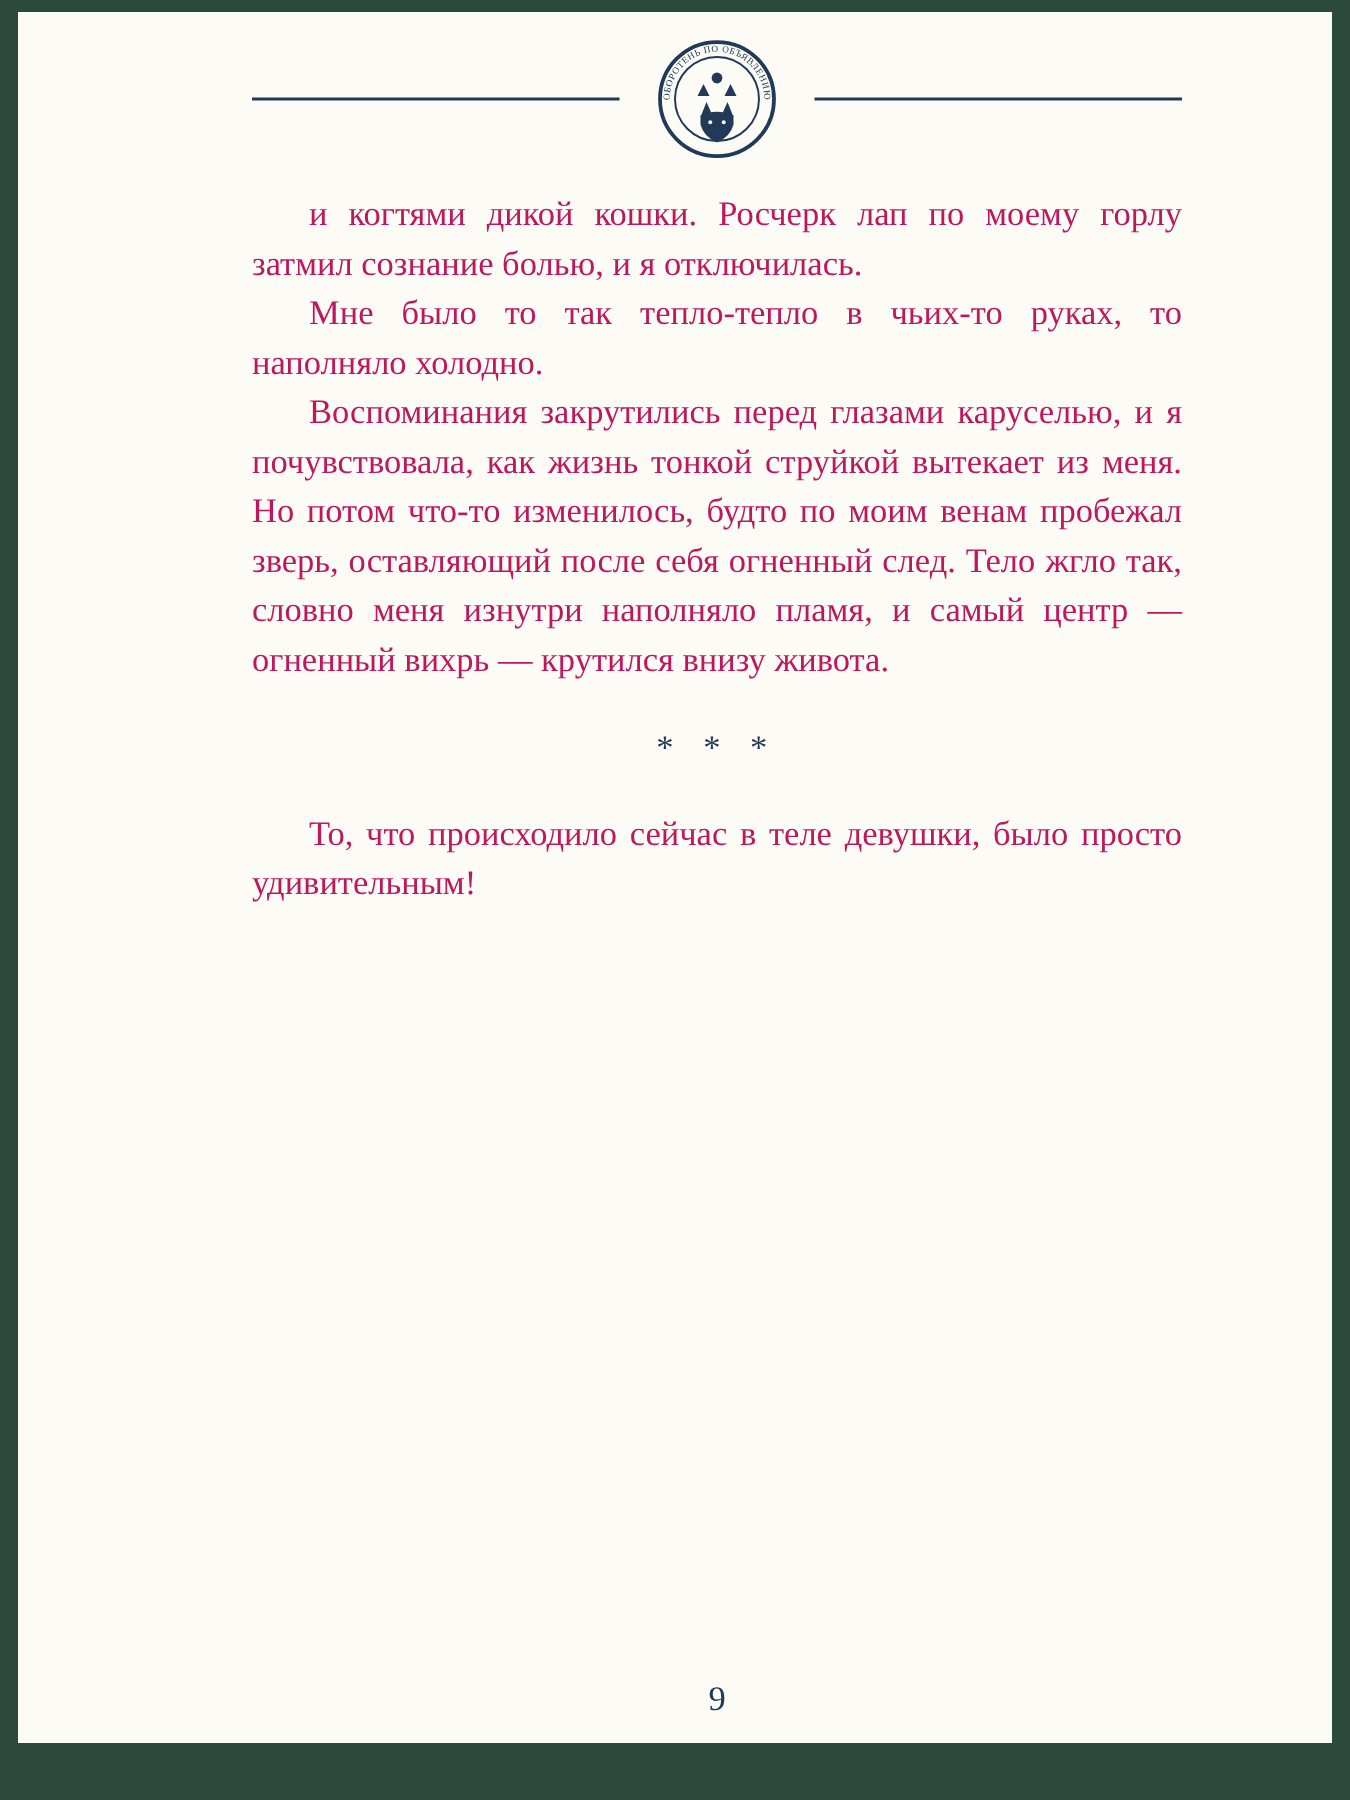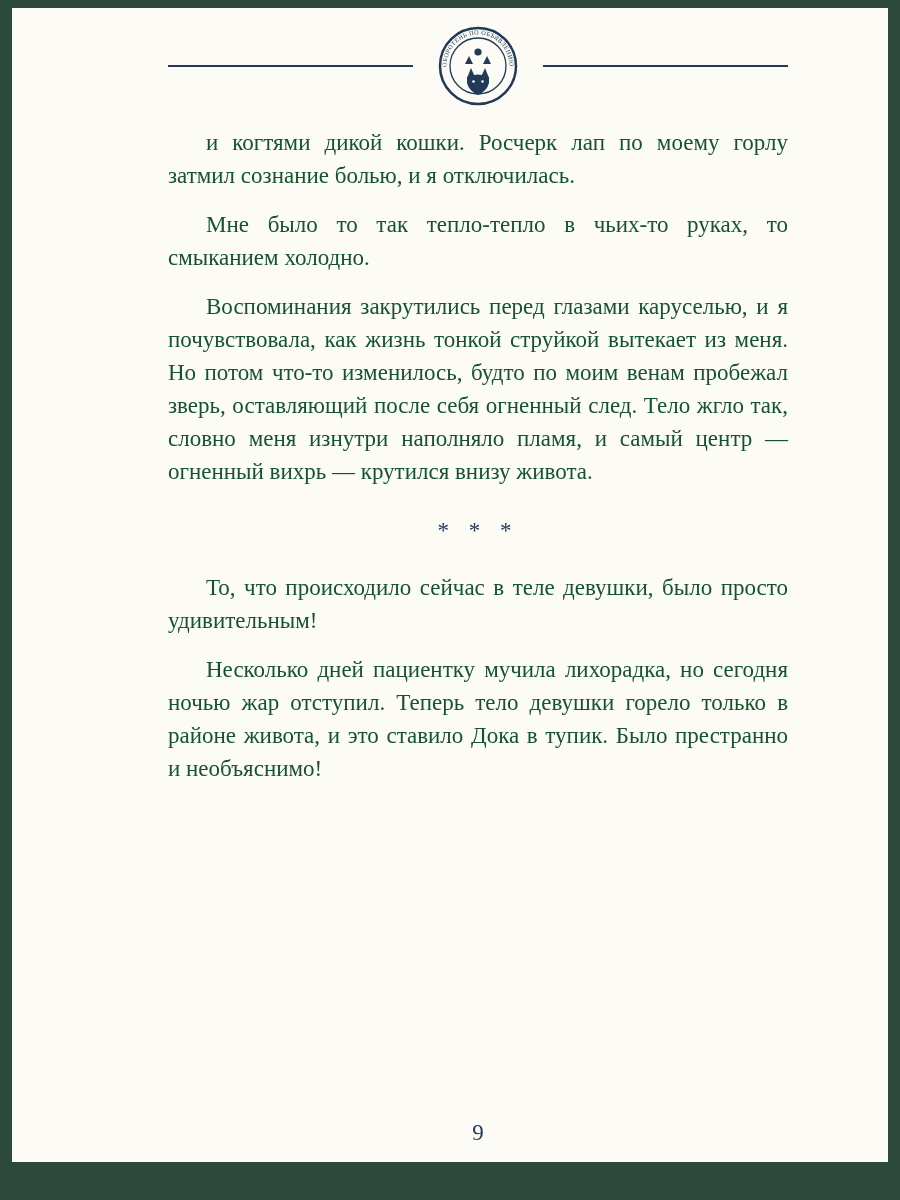--- a/index.html
+++ b/index.html
@@ -53,22 +53,21 @@
   .article {
     width: 620px;
     margin: 20px 0 0 156px;
     font-size: 23px;
     line-height: 33px;
     text-align: justify;
   }
 
   .para {
     text-indent: 38px;
-    color: #14532d;
-    margin-top: 16px;
+    color: #be185d;
   }
 
   .separator {
     text-align: center;
     text-indent: 0;
     letter-spacing: 7px;
     font-size: 23px;
     margin: 26px 0 24px 0;
     color: #203a57;
   }
@@ -111,25 +110,24 @@
             <circle cx="35.5" cy="55.5" r="1.3" fill="#fcfbf6"></circle>
             <circle cx="44.5" cy="55.5" r="1.3" fill="#fcfbf6"></circle>
           </g>
         </svg>
       </span>
       <span class="rule"></span>
     </header>
 
     <main class="article">
       <p class="para">и когтями дикой кошки. Росчерк лап по моему горлу затмил сознание болью, и я отключилась.</p>
-      <p class="para">Мне было то так тепло-тепло в чьих-то руках, то смыканием холодно.</p>
+      <p class="para">Мне было то так тепло-тепло в чьих-то руках, то наполняло холодно.</p>
       <p class="para">Воспоминания закрутились перед глазами каруселью, и я почувствовала, как жизнь тонкой струйкой вытекает из меня. Но потом что-то изменилось, будто по моим венам пробежал зверь, оставляющий после себя огненный след. Тело жгло так, словно меня изнутри наполняло пламя, и самый центр — огненный вихрь — крутился внизу живота.</p>
 
       <div class="separator">* * *</div>
 
       <p class="para">То, что происходило сейчас в теле девушки, было просто удивительным!</p>
-      <p class="para">Несколько дней пациентку мучила лихорадка, но сегодня ночью жар отступил. Теперь тело девушки горело только в районе живота, и это ставило Дока в тупик. Было престранно и необъяснимо!</p>
     </main>
 
     <div class="page-number">9</div>
 
   </div>
 </div>
 
 </body></html>

